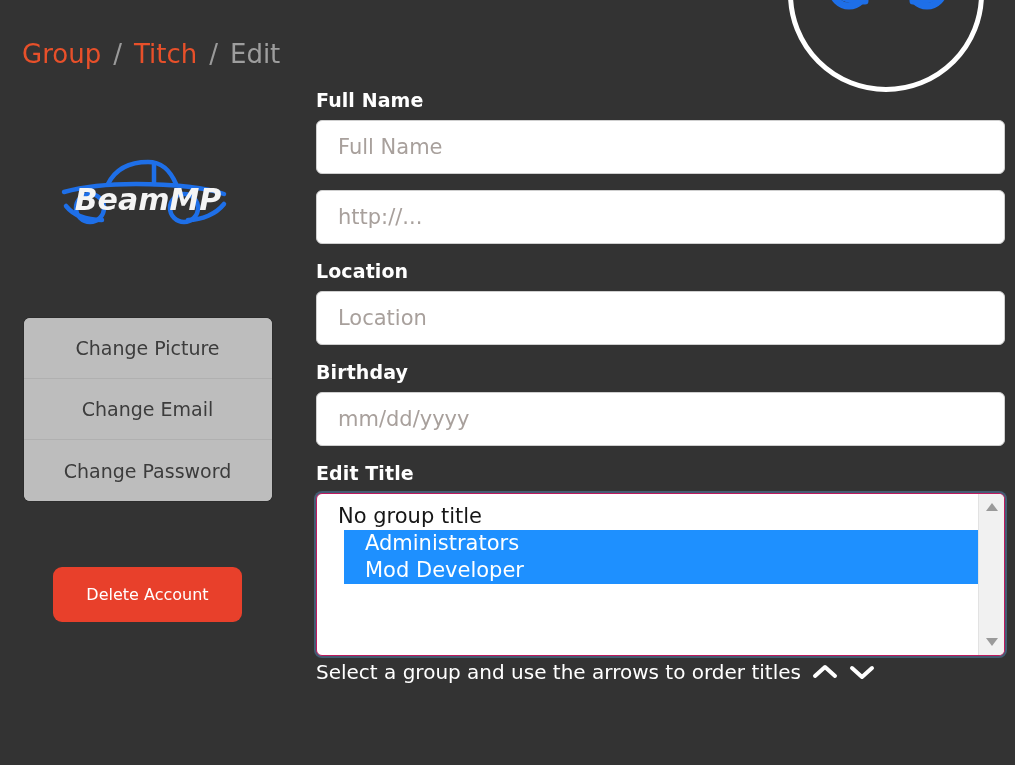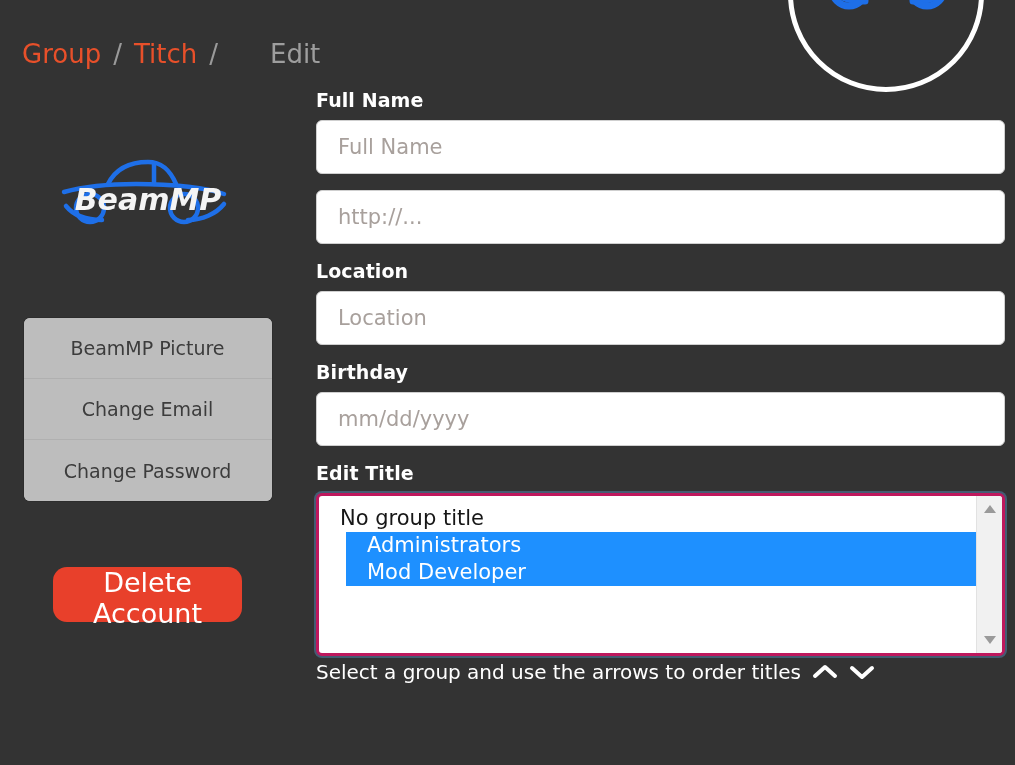--- a/index.html
+++ b/index.html
@@ -36,21 +36,21 @@
     white-space: nowrap;
   }
   .breadcrumb a {
     color: #e8502a;
     text-decoration: none;
   }
   .breadcrumb .sep {
     color: #9a9a9a;
     margin: 0 12px;
   }
-  .breadcrumb .current { color: #9e9e9e; margin-left: 40px; }
+  .breadcrumb .current { color: #9e9e9e; }
 
   
   .sidebar {
     position: absolute;
     left: 0px;
     top: 100px;
     width: 295px;
   }
   .logo {
     width: 200px;
@@ -81,22 +81,22 @@
   .list-group-item:last-child { border-bottom: none; }
 
   .btn-delete {
     display: block;
     margin: 66px auto 0 auto;
     width: 189px;
     height: 55px;
     background: #e8402b;
     color: #ffffff;
     border: none;
-    border-radius: 14px;
-    font-size: 27px;
+    border-radius: 9px;
+    font-size: 16px;
     font-family: "DejaVu Sans", sans-serif;
     cursor: pointer;
   }
 
   
   .form-col {
     position: absolute;
     left: 316px;
     top: 89px;
     width: 700px;
@@ -124,21 +124,21 @@
     outline: none;
   }
   .text-input::placeholder { color: #a8a09c; }
 
   
   .select-wrap {
     position: relative;
     width: 689px;
     height: 163px;
     background: #ffffff;
-    border: 3px solid #be185d;
+    border: 1px solid #be185d;
     border-radius: 6px;
     box-shadow: 0 0 0 2px rgba(100,170,235,0.35);
     overflow: hidden;
   }
   .select-list {
     position: absolute;
     left: 0; top: 9px; right: 26px; bottom: 0;
     list-style: none;
   }
   .select-option {
@@ -219,21 +219,21 @@
       <path d="M140 64 C154 64 168 58 176 48"></path>
       <path d="M106 8 L106 28"></path>
     </g>
     <circle cx="42" cy="52" r="14" fill="none" stroke="#1e6fe8" stroke-width="4.5"></circle>
     <circle cx="136" cy="52" r="14" fill="none" stroke="#1e6fe8" stroke-width="4.5"></circle>
     <text x="100" y="54" text-anchor="middle" fill="#f4f4f4" font-family="DejaVu Sans, sans-serif" font-size="30" font-weight="bold" font-style="italic">BeamMP</text>
   </svg>
 
   <div class="list-group">
     <div class="list-group-item">
-      <span>BeamMP Picture</span>
+      <span>Change Picture</span>
     </div>
     <div class="list-group-item">
       <span>Change Email</span>
     </div>
     <div class="list-group-item">
       <span>Change Password</span>
     </div>
   </div>
 
   <button class="btn-delete">Delete Account</button>

